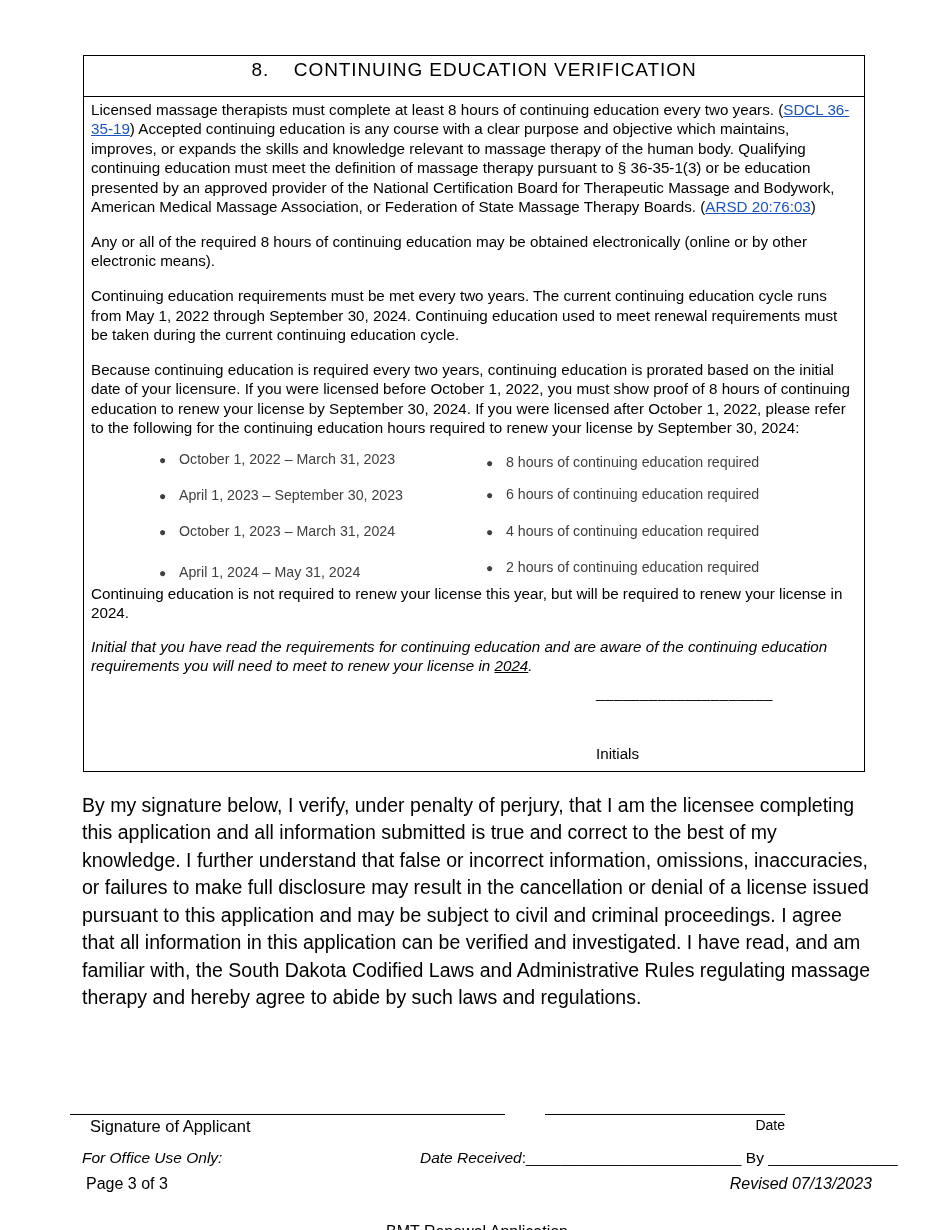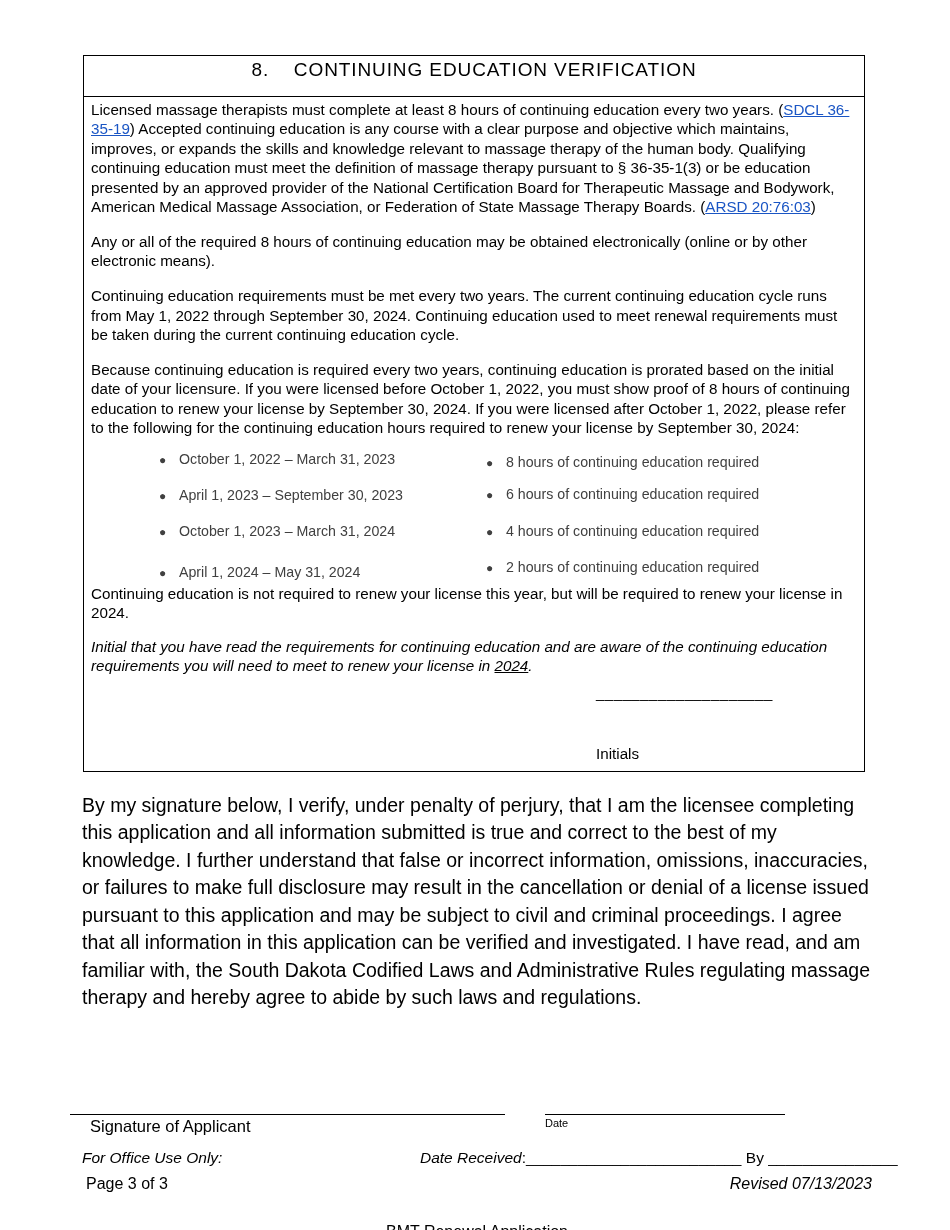--- a/index.html
+++ b/index.html
@@ -152,22 +152,22 @@
     position: absolute;
     left: 90px;
     top: 1117px;
     font-size: 16.5px;
   }
   .lbl-date {
     position: absolute;
     left: 545px;
     top: 1117px;
     width: 240px;
-    text-align: left;
-    font-size: 11px;
+    text-align: right;
+    font-size: 14px;
   }
 
   .office-row {
     position: absolute;
     left: 82px;
     top: 1149px;
     width: 790px;
     font-size: 15.5px;
   }
   .office-left {

